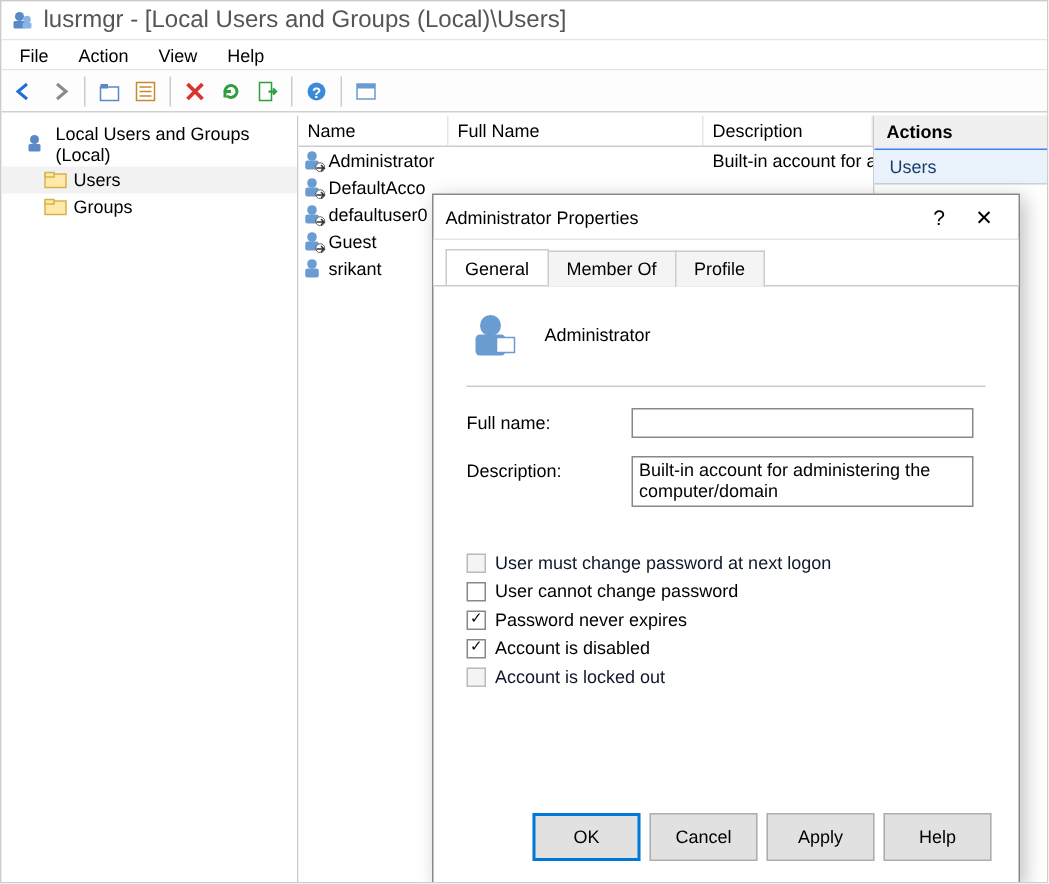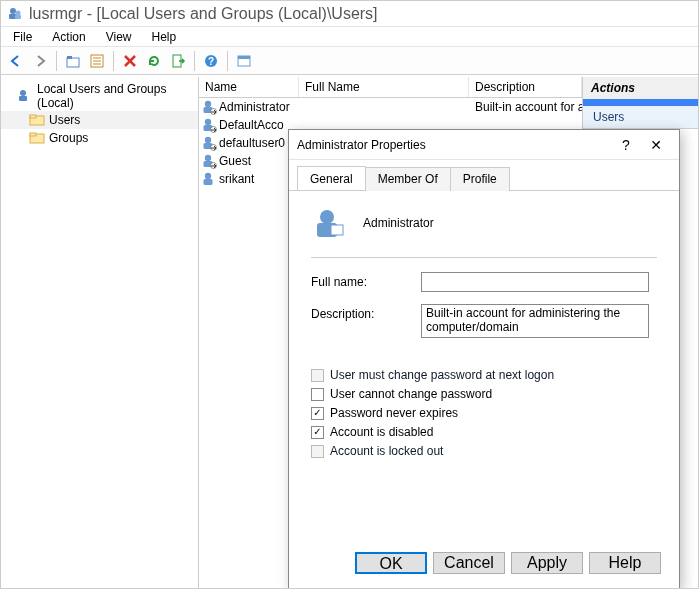--- a/index.html
+++ b/index.html
@@ -35,21 +35,21 @@
   .gh-full { width:170px;}
   .gh-desc { flex:1;}
   .grid-body { flex:1; overflow:hidden;}
   .grid-row { display:flex; align-items:center; padding:1px 0;}
   .gr-name { width:100px; display:flex; align-items:center; gap:2px; padding-left:2px; overflow:hidden; white-space:nowrap;}
   .gr-full { width:170px; padding-left:6px; overflow:hidden; white-space:nowrap;}
   .gr-desc { flex:1; padding-left:6px; overflow:hidden; white-space:nowrap;}
   .user-icon { width:16px; height:16px; flex-shrink:0;}
 
   .actions-pane { width:115px; background:#fff;}
-  .actions-header { background:#f0f0f0; border-bottom:7px solid #3b82f6; padding:4px 8px; font-weight:bold;font-style:italic;}
+  .actions-header { background:#f0f0f0; border-bottom:1px solid #3b82f6; padding:4px 8px; font-weight:bold;}
   .actions-sub { background:#eaf3fc; border-bottom:1px solid #d0d0d0; padding:4px 10px; color:#1a3e6e;}
 
   
   .dialog { position:absolute; left:287px; top:128px; width:392px; height:460px; background:#fff; border:1px solid #888; box-shadow:3px 3px 12px rgba(0,0,0,0.25);}
   .dlg-title { height:30px; display:flex; align-items:center; padding:0 8px; border-bottom:1px solid #e5e5e5;}
   .dlg-title .t { flex:1; font-size:12px;}
   .dlg-title .help { width:30px; text-align:center; font-size:14px; cursor:default;}
   .dlg-title .close { width:30px; text-align:center; font-size:14px; cursor:default;}
   .dlg-tabs { display:flex; padding:6px 8px 0 8px; background:#fff; border-bottom:1px solid #ccc; gap:0;}
   .dlg-tab { padding:4px 12px; border:1px solid #ccc; border-bottom:none; margin-right:-1px; background:#f4f4f4; position:relative; top:1px; cursor:default;}
@@ -60,21 +60,21 @@
   .hr { border:none; border-top:1px solid #ccc; margin:6px 0 14px 0;}
   .form-row { display:flex; align-items:flex-start; margin-bottom:12px;}
   .form-label { width:110px; padding-top:3px;}
   .form-field input[type=text] { width:228px; height:20px; border:1px solid #888; padding:1px 4px; font-size:12px;}
   .form-field textarea { width:228px; height:34px; border:1px solid #888; padding:1px 4px; font-size:12px; resize:none; font-family:inherit;}
   .chk-row { display:flex; align-items:center; gap:6px; margin:5px 0;}
   .chk-row.disabled { color:#0f172a;}
   .chk-box { width:13px; height:13px; border:1px solid #888; display:flex; align-items:center; justify-content:center; background:#fff; font-size:10px; line-height:1;}
   .chk-row.disabled .chk-box { border-color:#bbb; background:#f4f4f4;}
   .dlg-buttons { position:absolute; bottom:14px; left:0; right:0; display:flex; justify-content:flex-end; gap:6px; padding:0 18px;}
-  .dlg-btn { min-width:72px; height:22px; border:1px solid #adadad; background:#e1e1e1; font-size:16px; cursor:default;}
+  .dlg-btn { min-width:72px; height:32px; border:1px solid #adadad; background:#e1e1e1; font-size:12px; cursor:default;}
   .dlg-btn.primary { border:2px solid #0078d7; background:#e1e1e1;}
 
   
   svg { display:block; }
 </style>
 </head>
 <body>
 
 <div class="window">
 

